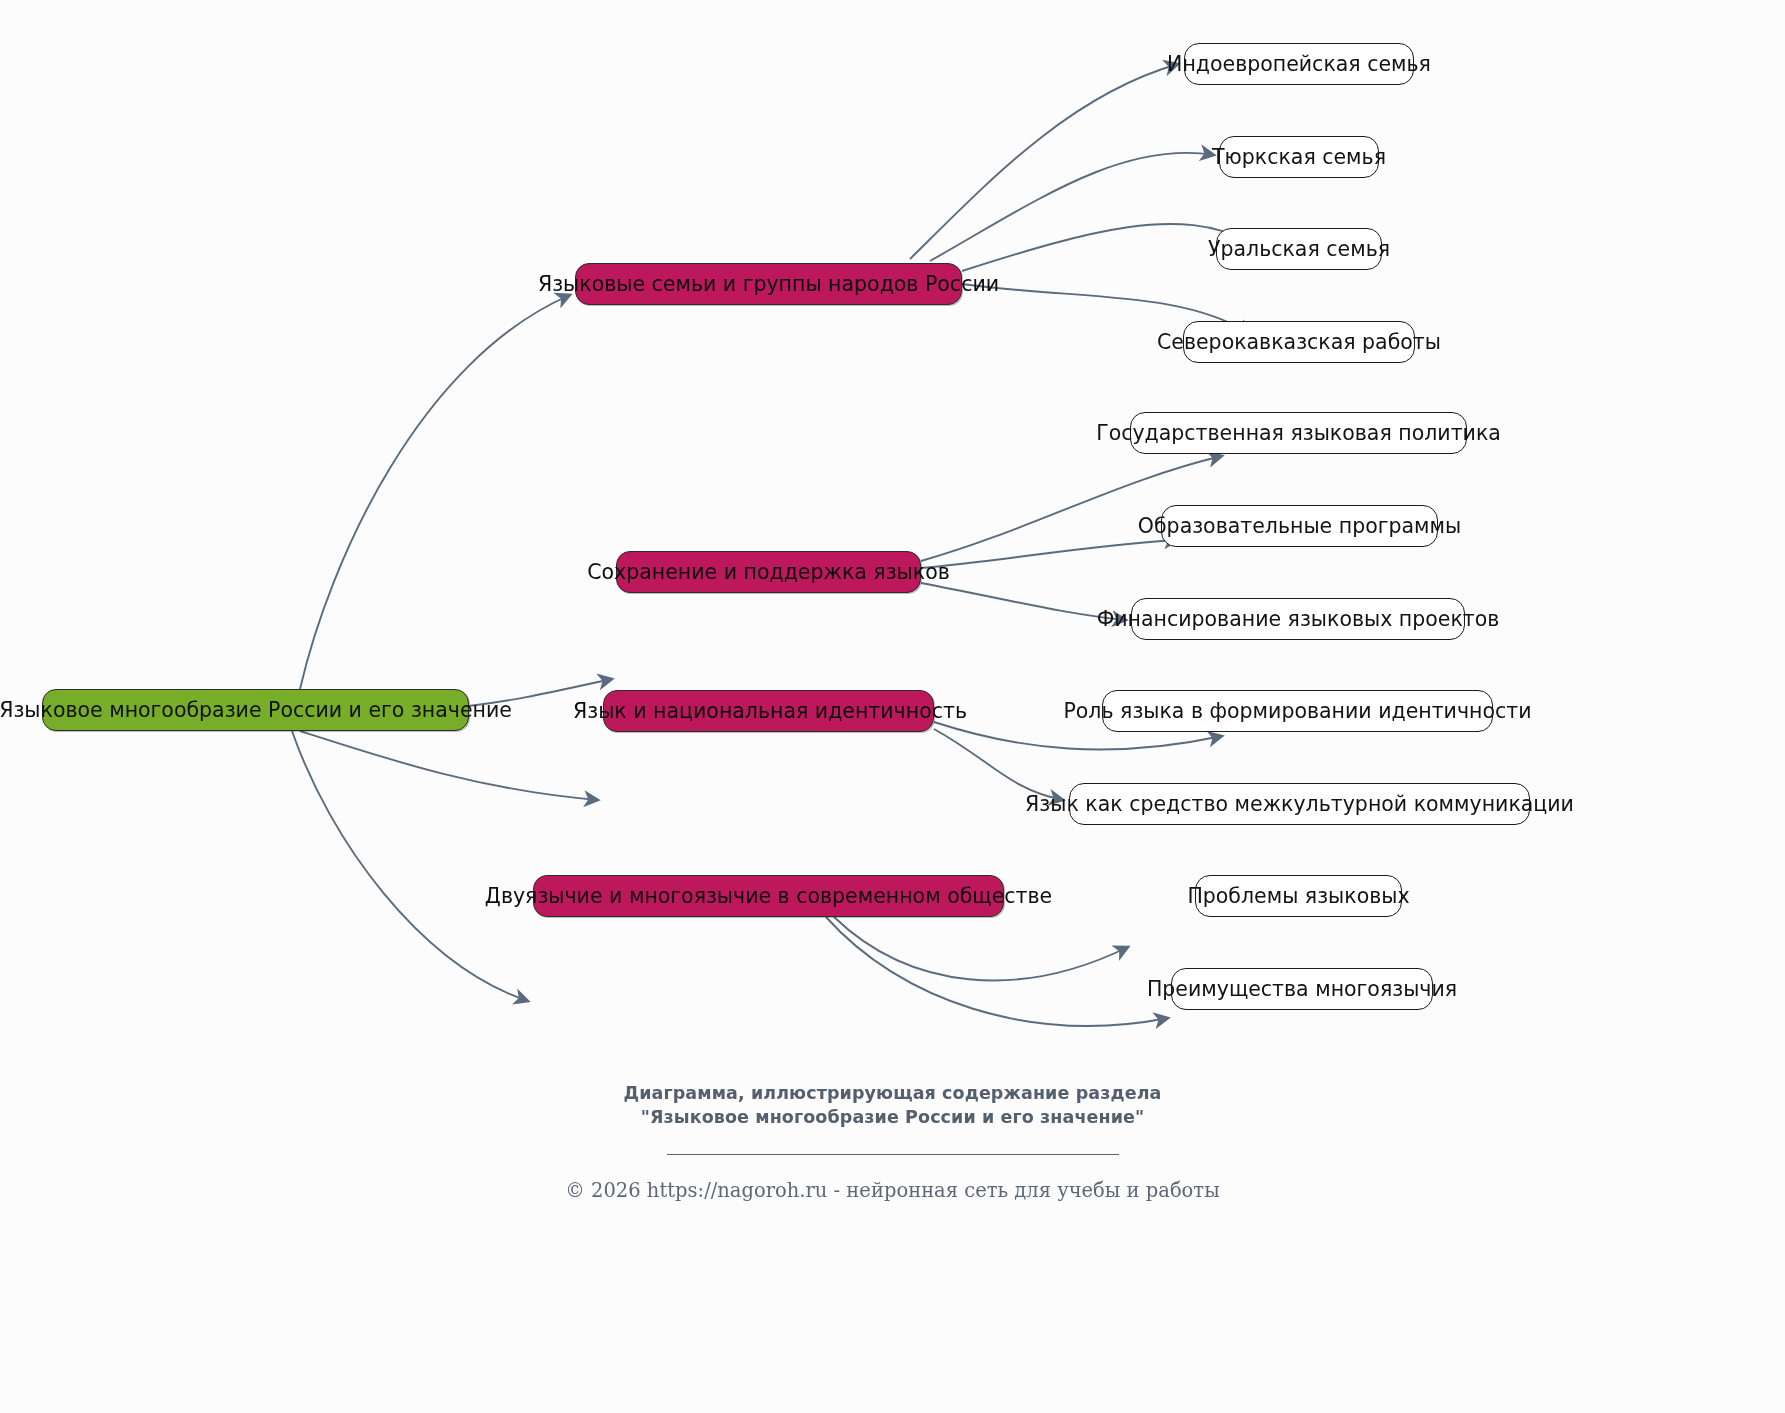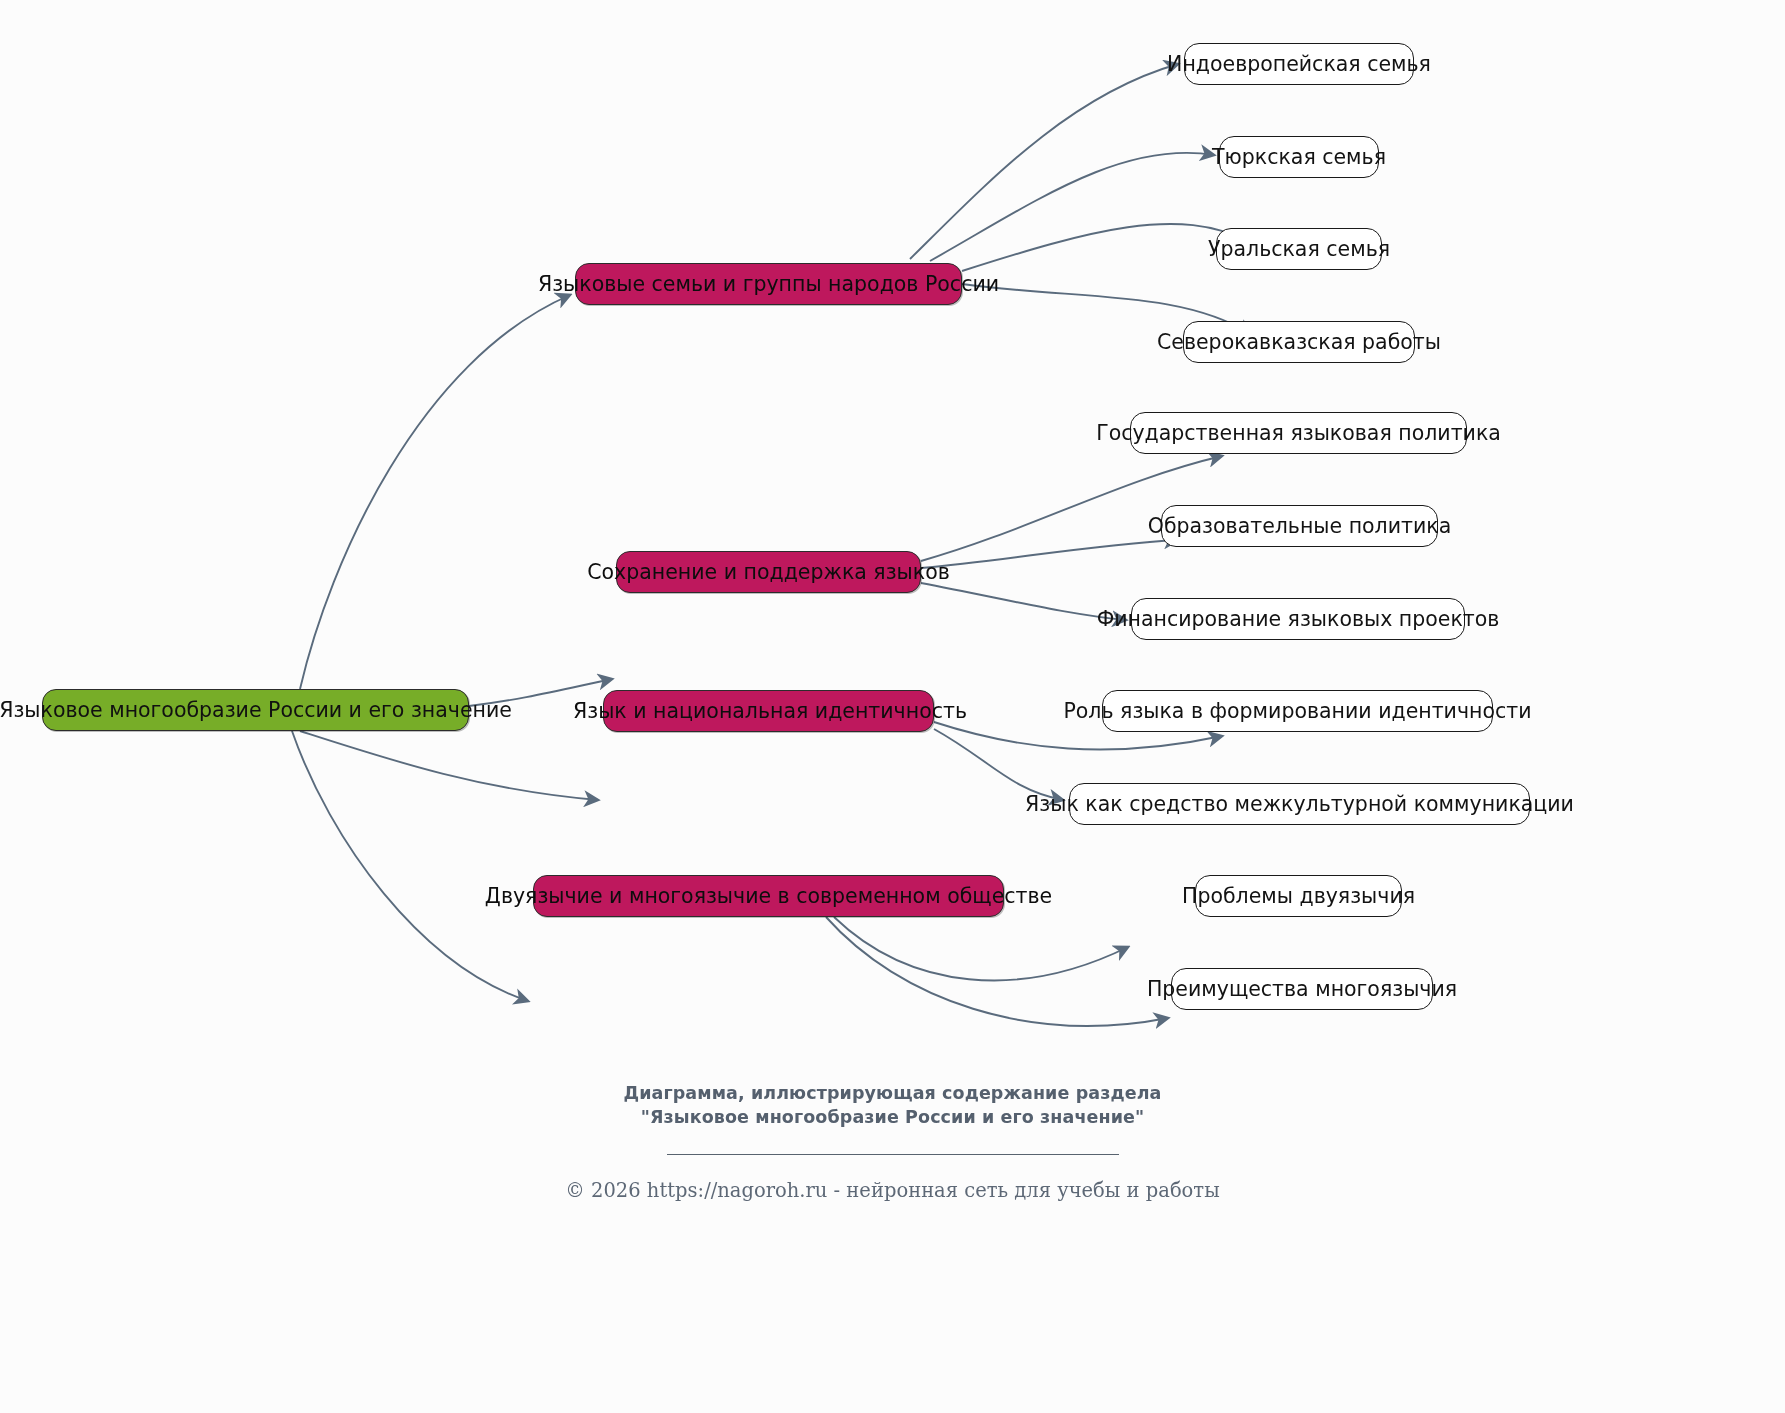--- a/index.html
+++ b/index.html
@@ -144,41 +144,41 @@
     <span>Северокавказская работы</span>
   </div>
 
   <div class="node node-branch" style="left:616px; top:551px; width:305px;">
     <span>Сохранение и поддержка языков</span>
   </div>
   <div class="node node-leaf" style="left:1130px; top:412px; width:337px;">
     <span>Государственная языковая политика</span>
   </div>
   <div class="node node-leaf" style="left:1161px; top:505px; width:277px;">
-    <span>Образовательные политика</span>
+    <span>Образовательные программы</span>
   </div>
   <div class="node node-leaf" style="left:1131px; top:598px; width:334px;">
     <span>Финансирование языковых проектов</span>
   </div>
 
   <div class="node node-branch" style="left:603px; top:690px; width:331px;padding-left:19px;">
     <span>Язык и национальная идентичность</span>
   </div>
   <div class="node node-leaf" style="left:1102px; top:690px; width:391px;">
     <span>Роль языка в формировании идентичности</span>
   </div>
   <div class="node node-leaf" style="left:1069px; top:783px; width:461px;">
     <span>Язык как средство межкультурной коммуникации</span>
   </div>
 
   <div class="node node-branch" style="left:533px; top:875px; width:471px;">
     <span>Двуязычие и многоязычие в современном обществе</span>
   </div>
   <div class="node node-leaf" style="left:1195px; top:875px; width:207px;">
-    <span>Проблемы двуязычия</span>
+    <span>Проблемы языковых</span>
   </div>
   <div class="node node-leaf" style="left:1171px; top:968px; width:262px;">
     <span>Преимущества многоязычия</span>
   </div>
 
   <div id="footer">
     <div class="caption-line">Диаграмма, иллюстрирующая содержание раздела</div>
     <div class="caption-line">"Языковое многообразие России и его значение"</div>
     <div id="divider"></div>
     <div id="copyright">© 2026 https://nagoroh.ru - нейронная сеть для учебы и работы</div>

